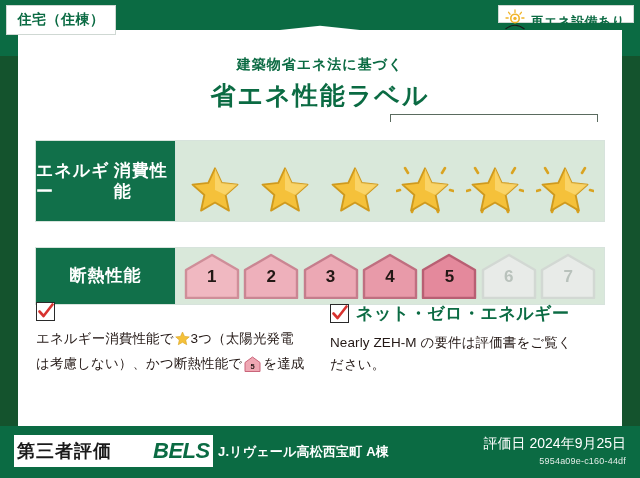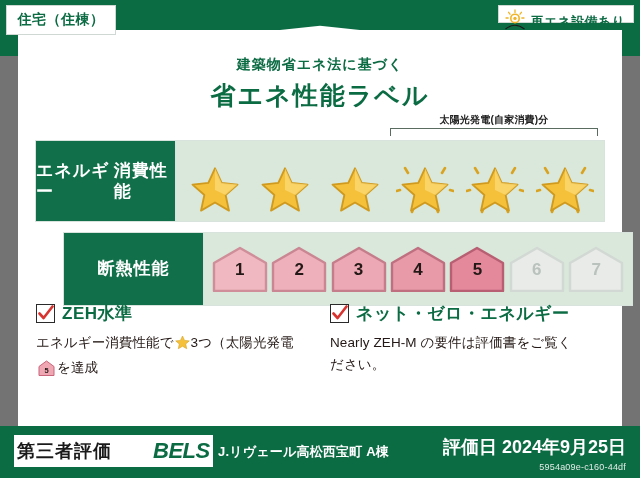--- a/index.html
+++ b/index.html
@@ -5,21 +5,21 @@
   * { box-sizing: border-box; margin: 0; padding: 0; }
   html, body {
     width: 640px; height: 478px;
     font-family: "Liberation Sans", "DejaVu Sans", sans-serif;
     background: #ffffff;
     overflow: hidden;
   }
   #label-root {
     position: relative;
     width: 640px; height: 478px;
-    background: #737373;
+    background: #14532d;
   }
 
   
   .top-band {
     position: absolute; left: 0; top: 0; width: 640px; height: 56px;
     background: #0b6b43;
     overflow: hidden;
   }
   .chevron {
     position: absolute; left: 0; top: 16px;
@@ -68,21 +68,21 @@
     margin-top: 5px;
   }
 
   
   .row {
     position: absolute; left: 17px;
     width: 570px;
     display: flex; align-items: stretch;
   }
   .row-energy { top: 110px; height: 82px; }
-  .row-insul  { top: 202px; height: 74px; margin-left: 28px; }
+  .row-insul  { top: 217px; height: 58px; }
 
   .row-label {
     width: 141px;
     background: #11704a;
     display: flex; flex-direction: row;
     align-items: center; justify-content: center;
     color: #ffffff; font-weight: bold; line-height: 1.25;
     font-size: 17px; letter-spacing: 1px;
     border: 1px solid #d7e3dc;
   }
@@ -169,21 +169,21 @@
   }
   .bels-jp { color: #1a1a1a; font-size: 18px; font-weight: bold; letter-spacing: 1px; }
   .bels-en { color: #0b6b43; font-size: 22px; font-weight: bold; font-style: italic; letter-spacing: -.5px; margin-left: 32px; }
   .prop-name {
     position: absolute; left: 218px; top: 17px;
     color: #ffffff; font-size: 13px; font-weight: bold; letter-spacing: .2px;
   }
   .eval-wrap {
     position: absolute; right: 14px; top: 9px; text-align: right;
   }
-  .eval-date { color: #ffffff; font-size: 18px; font-weight: bold; }
+  .eval-date { color: #ffffff; font-size: 14px; font-weight: normal; }
   .eval-id   { color: #e3ece7; font-size: 9px; margin-top: 3px; letter-spacing: .2px; }
 </style>
 </head>
 <body>
 
 <div id="label-root">
 
   <div class="top-band">
     <div class="chevron"></div>
   </div>
@@ -218,21 +218,20 @@
     </div>
 
     <div class="row row-energy">
       <div class="row-label">
         <div>エネルギー</div>
         <div>消費性能</div>
       </div>
       <div class="row-body">
 
         <div class="solar-note">
-          <div class="txt">太陽光発電(自家消費)分</div>
           <div class="bracket"></div>
         </div>
 
         <div class="stars" id="stars-container">
             <div class="star-cell">
               <svg class="star-svg" width="50" height="50" viewBox="0 0 24 24">
                 <path d="M12 1.6 L15.2 8.6 L22.8 9.4 L17.1 14.4 L18.7 21.9 L12 18 L5.3 21.9 L6.9 14.4 L1.2 9.4 L8.8 8.6 Z" fill="#f5c13a" stroke="#cf9a1e" stroke-width="0.9" stroke-linejoin="round"></path>
                 <path d="M12 1.6 L15.2 8.6 L22.8 9.4 L17.1 14.4 L12 12 Z" fill="#fbd977" opacity="0.75"></path>
               </svg>
             </div>
@@ -333,27 +332,26 @@
 
     <div class="checks">
 
       <div class="check-col">
         <div class="check-head">
           <div class="checkbox">
             <svg width="16" height="17" viewBox="0 0 16 17">
               <path d="M1.5 8.5 L5.6 13 L14.5 1.5" fill="none" stroke="#d8332f" stroke-width="2.6" stroke-linecap="round" stroke-linejoin="round"></path>
             </svg>
           </div>
-          <div class="check-title">ZEH水準</div>
         </div>
         <div class="check-body">
           <span>エネルギー消費性能で</span><span class="inline-star"><svg width="15" height="15" viewBox="0 0 24 24">
                 <path d="M12 1.6 L15.2 8.6 L22.8 9.4 L17.1 14.4 L18.7 21.9 L12 18 L5.3 21.9 L6.9 14.4 L1.2 9.4 L8.8 8.6 Z" fill="#f5c13a" stroke="#d9a321" stroke-width="1"></path>
               </svg></span><span>3つ（太陽光発電</span><br>
-          <span class="inline-house"><svg width="17" height="16" viewBox="0 0 34 32">
+          <span>は考慮しない）、かつ断熱性能で</span><span class="inline-house"><svg width="17" height="16" viewBox="0 0 34 32">
                 <path d="M2 31 L2 13 L17 2 L32 13 L32 31 Z" fill="#efa7b3" stroke="#c9657a" stroke-width="2"></path>
                 <text x="17" y="25" font-size="15" font-weight="bold" fill="#231815" text-anchor="middle" font-family="Liberation Sans, sans-serif">5</text>
               </svg></span><span>を達成</span>
         </div>
       </div>
 
       <div class="check-col">
         <div class="check-head">
           <div class="checkbox">
             <svg width="16" height="17" viewBox="0 0 16 17">

